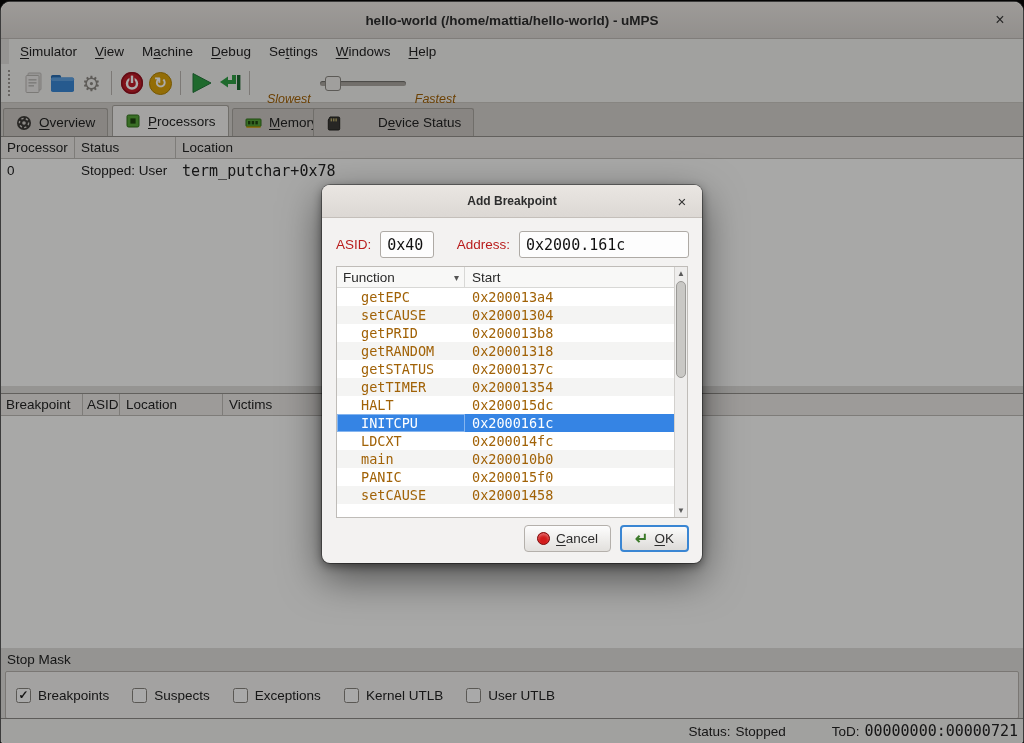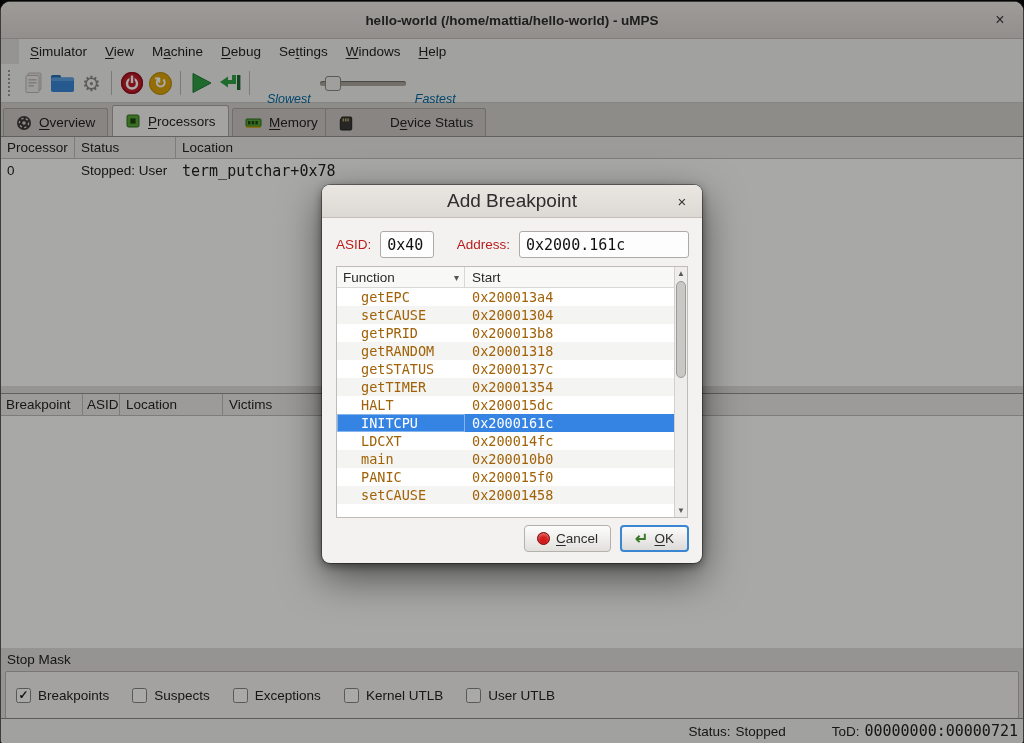--- a/index.html
+++ b/index.html
@@ -13,37 +13,37 @@
   
   .titlebar { position:absolute; top:0; left:0; right:0; height:37px;
               background:linear-gradient(#ece8e4,#dad6d2); border-bottom:1px solid #bfbbb6;
               display:flex; align-items:center; justify-content:center; }
   .title { font-weight:bold; font-size:13.5px; color:#2e2e2e; }
   .win-close { position:absolute; right:13px; top:8px; width:20px; height:20px;
                display:flex; align-items:center; justify-content:center;
                font-size:16px; color:#3a3a3a; }
 
   
-  .menubar { position:absolute; top:37px; left:18px; right:0; height:25px; background:#f1f0ee;
+  .menubar { position:absolute; top:37px; left:8px; right:0; height:25px; background:#f1f0ee;
              display:flex; align-items:center; padding-left:2px; font-size:13.5px; }
   .menu-item { padding:3px 9px; white-space:pre; }
   .key { text-decoration:underline; text-underline-offset:2px; }
 
   
   .toolbar { position:absolute; top:62px; left:0; right:0; height:39px; background:#f1f0ee;
              border-bottom:1px solid #c9c6c1; display:flex; align-items:center; padding-left:5px; }
   .grip { width:7px; height:26px; border-left:2px dotted #9d9994; margin:0 4px 0 2px; }
   .tbtn { width:29px; height:29px; display:flex; align-items:center; justify-content:center; }
   .tsep { width:1px; height:24px; background:#b9b5b0; margin:0 5px; }
   .gear-glyph { font-size:21px; color:#8d8984; line-height:1; }
   .reset-circle { width:23px; height:23px; border-radius:50%; background:#dca30a;
                   border:1px solid #b08205; color:#fff; font-weight:bold; font-size:15px;
                   display:flex; align-items:center; justify-content:center; }
   .slider-group { display:flex; align-items:center; gap:9px; margin-left:12px; }
-  .slider-label { font-style:italic; font-size:12.5px; color:#0369a1;margin-top:32px; }
+  .slider-label { font-style:italic; font-size:12.5px; color:#a16207;margin-top:32px; }
   .slider-track { position:relative; width:86px; height:5px; background:#aaa6a0;
                   border-radius:3px; box-shadow:inset 0 1px 1px rgba(0,0,0,.35); }
   .slider-handle { position:absolute; left:5px; top:-5px; width:16px; height:15px;
                    background:#efedeb; border:1px solid #8a8781; border-radius:3px; }
 
   
   .tabbar { position:absolute; top:101px; left:0; right:0; height:33px; background:#d4d1cd; }
   .tab { position:absolute; bottom:0; height:28px; display:flex; align-items:center; gap:7px;
          padding:0 12px; background:#cbc7c2; border:1px solid #a8a49e; border-bottom:none;
          border-radius:2.5px 2.5px 0 0; font-size:13.5px; white-space:pre; }
@@ -81,21 +81,21 @@
   
   .dim { position:absolute; inset:0; background:rgba(0,0,0,0.33); z-index:50; }
 
   
   .dialog { position:absolute; left:322px; top:185px; width:380px; height:378px; z-index:100;
             border-radius:8px; background:#f3f2f1;
             box-shadow:0 14px 40px rgba(0,0,0,.55), 0 3px 10px rgba(0,0,0,.45), 0 0 0 1px rgba(0,0,0,.35); }
   .dlg-titlebar { height:33px; background:linear-gradient(#eae6e2,#dcd8d4);
                   border-bottom:1px solid #c4bfba; border-radius:8px 8px 0 0;
                   display:flex; align-items:center; justify-content:center; position:relative; }
-  .dlg-title { font-weight:normal; font-size:19px; color:#2d2d2d; }
+  .dlg-title { font-weight:bold; font-size:12px; color:#2d2d2d; }
   .dlg-close { position:absolute; right:11px; top:7px; width:18px; height:18px; display:flex;
                align-items:center; justify-content:center; font-size:15px; color:#333; }
   .dlg-fields { display:flex; align-items:center; margin:13px 13px 0 14px; }
   .f-group { display:flex; align-items:center; gap:9px; }
   .f-group + .f-group { margin-left:auto; }
   .dlg-label { font-size:13.5px; color:#b91c1c; }
   .dlg-input { height:27px; background:#fdfdfd; border:1px solid #aeaaa5; border-radius:3px;
                font-family:"DejaVu Sans Mono", monospace; font-size:15px; color:#111;
                padding:0 6px; }
   .asid-input { width:54px; }
@@ -233,21 +233,21 @@
       <span class="tab" style="left:231px;">
         <svg width="17" height="16" viewBox="0 0 17 16">
           <rect x="1" y="4" width="15" height="7.4" rx="0.8" fill="#57a639" stroke="#2f6e1a"></rect>
           <rect x="3" y="6" width="2.4" height="3.4" fill="#1f4410"></rect>
           <rect x="6.7" y="6" width="2.4" height="3.4" fill="#1f4410"></rect>
           <rect x="10.4" y="6" width="2.4" height="3.4" fill="#1f4410"></rect>
           <rect x="1.4" y="11.4" width="14.2" height="1.4" fill="#caa206"></rect>
         </svg>
         <span><span></span><span class="key">M</span><span>emory</span></span>
       </span>
-      <span class="tab" style="left:324px;gap:36px;">
+      <span class="tab" style="left:312px;gap:36px;">
         <svg width="16" height="16" viewBox="0 0 16 16">
           <path d="M4 2 h8.5 a1.2 1.2 0 0 1 1.2 1.2 v10.6 a1.2 1.2 0 0 1 -1.2 1.2 h-9 a1.2 1.2 0 0 1 -1.2 -1.2 V5 Z" fill="#3b3a37" stroke="#23221f"></path>
           <rect x="4.6" y="3.4" width="1.5" height="3" fill="#b5a76a"></rect>
           <rect x="7" y="3.4" width="1.5" height="3" fill="#b5a76a"></rect>
           <rect x="9.4" y="3.4" width="1.5" height="3" fill="#b5a76a"></rect>
         </svg>
         <span><span>D</span><span class="key">e</span><span>vice Status</span></span>
       </span>
     </div>
 

